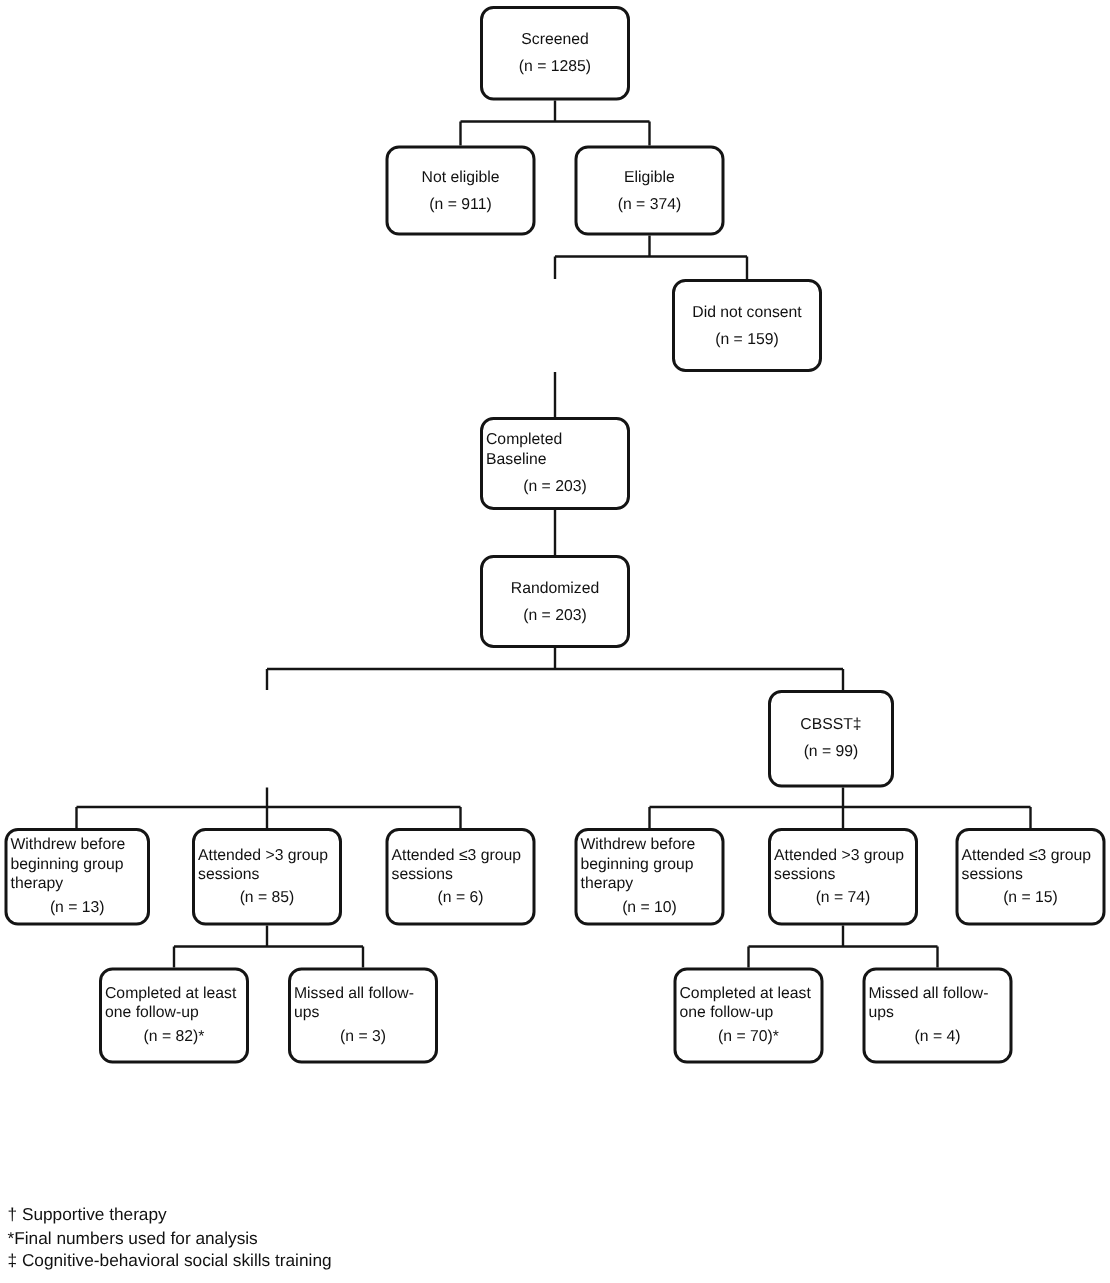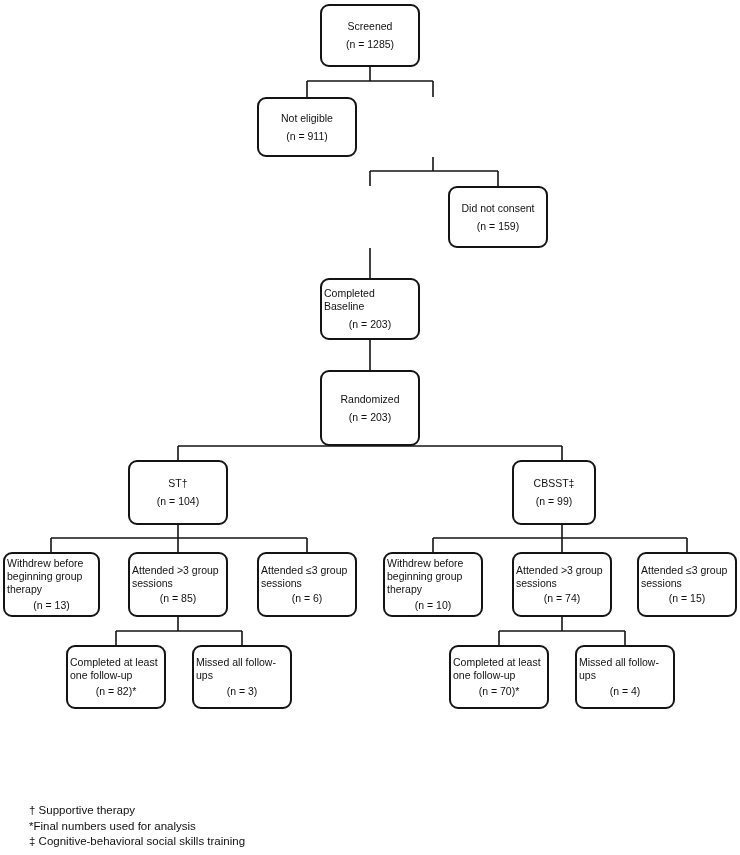--- a/index.html
+++ b/index.html
@@ -41,21 +41,20 @@
   }
   .node-label { white-space: pre-line; }
   .node-n { }
   .footnotes {
     position: absolute;
     left: 5px;
     top: 803px;
     font-size: 11.5px;
     line-height: 15.5px;
     text-align: left;
-    margin-left: 24px;
   }
 </style>
 </head>
 <body>
 
 <div class="canvas">
 
   <svg class="connectors" width="740" height="855" viewBox="0 0 740 855" xmlns="http://www.w3.org/2000/svg">
     <path fill="none" stroke="#141414" stroke-width="1.6" d="
       M370 67 V81 M307 81 H433 M307 81 V97 M433 81 V97
@@ -72,41 +71,41 @@
   <div class="node" style="left:320px;top:4px;width:100px;height:63px">
     <div class="node-label">Screened</div>
     <div class="node-n">(n = 1285)</div>
   </div>
 
   <div class="node" style="left:257px;top:97px;width:100px;height:60px">
     <div class="node-label">Not eligible</div>
     <div class="node-n">(n = 911)</div>
   </div>
 
+  <div class="node" style="left:383px;top:97px;width:100px;height:60px">
+    <div class="node-label">Eligible</div>
+    <div class="node-n">(n = 374)</div>
+  </div>
 
 
   <div class="node" style="left:448px;top:186px;width:100px;height:62px">
     <div class="node-label">Did not consent</div>
     <div class="node-n">(n = 159)</div>
   </div>
 
   <div class="node" style="left:320px;top:278px;width:100px;height:62px">
     <div class="node-label">Completed Baseline</div>
     <div class="node-n">(n = 203)</div>
   </div>
 
-  <div class="node" style="left:320px;top:370px;width:100px;height:76px">
+  <div class="node" style="left:320px;top:370px;width:100px;height:62px">
     <div class="node-label">Randomized</div>
     <div class="node-n">(n = 203)</div>
   </div>
 
-  <div class="node" style="left:128px;top:460px;width:100px;height:65px">
-    <div class="node-label">ST†</div>
-    <div class="node-n">(n = 104)</div>
-  </div>
 
   <div class="node" style="left:512px;top:460px;width:84px;height:65px">
     <div class="node-label">CBSST‡</div>
     <div class="node-n">(n = 99)</div>
   </div>
 
   <div class="node" style="left:3px;top:552px;width:97px;height:65px;gap:3px">
     <div class="node-label">Withdrew before beginning group therapy</div>
     <div class="node-n">(n = 13)</div>
   </div>

